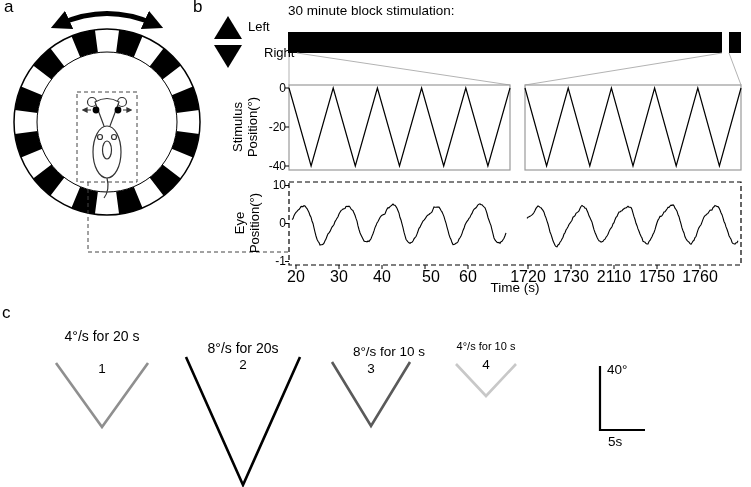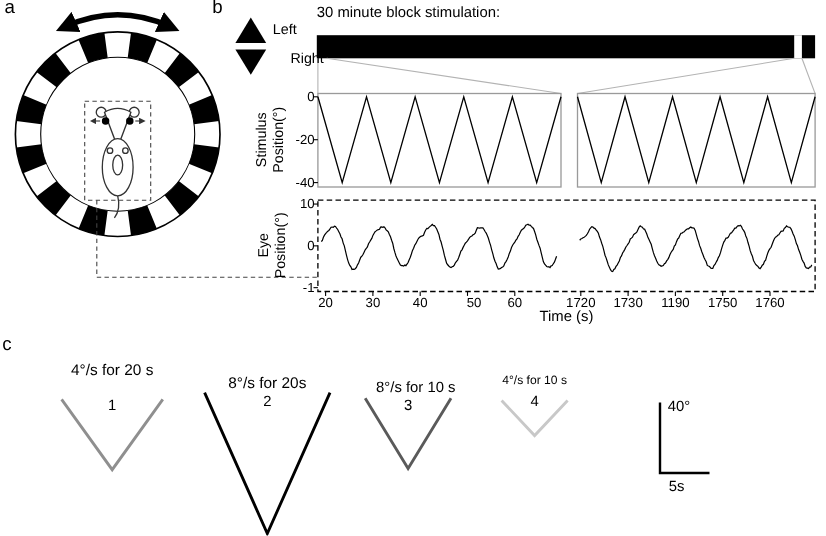--- a/index.html
+++ b/index.html
@@ -3,21 +3,21 @@
 <meta charset="utf-8">
 <style>
   html,body{margin:0;padding:0;background:#fff}
   .fig{position:relative;width:751px;height:487px;background:#fff;color:#000;
        font-family:"Liberation Sans",sans-serif;overflow:hidden}
   svg{position:absolute;left:0;top:0}
   .txt{position:absolute;font-size:13px;white-space:nowrap}
   .plabel{font-size:17px}
   .rot{position:absolute;transform:rotate(-90deg);text-align:center;font-size:13px;line-height:15px;white-space:nowrap}
   .tickr{position:absolute;width:26px;text-align:right;font-size:12px}
-  .tickc{position:absolute;text-align:center;font-size:12px;transform:translateX(-50%);white-space:nowrap}
+  .tickc{position:absolute;text-align:center;font-size:16px;transform:translateX(-50%);white-space:nowrap}
 </style>
 </head>
 <body>
 
 <div class="fig">
 
   <svg id="figure-canvas" width="751" height="487" viewBox="0 0 751 487">
       <defs>
         <marker id="arrBig" viewBox="0 0 10 10" refX="5" refY="5" markerWidth="4" markerHeight="4" orient="auto-start-reverse">
           <path d="M 0 0 L 10 5 L 0 10 z" fill="#000"></path>
@@ -123,29 +123,29 @@
   <div class="tickr" style="left:260px;top:254px">-1</div>
 
   <div class="tickc" style="left:296px;top:268px">20</div>
   <div class="tickc" style="left:339px;top:268px">30</div>
   <div class="tickc" style="left:382px;top:268px">40</div>
   <div class="tickc" style="left:431px;top:268px">50</div>
   <div class="tickc" style="left:468px;top:268px">60</div>
 
   <div class="tickc" style="left:528px;top:268px">1720</div>
   <div class="tickc" style="left:571px;top:268px">1730</div>
-  <div class="tickc" style="left:614px;top:268px">1190</div>
+  <div class="tickc" style="left:614px;top:268px">2110</div>
   <div class="tickc" style="left:657px;top:268px">1750</div>
   <div class="tickc" style="left:700px;top:268px">1760</div>
 
   <div class="tickc" style="left:515px;top:280px;font-size:13.5px">Time (s)</div>
 
   <div class="tickc" style="left:102px;top:328px;font-size:14px">4°/s for 20 s</div>
   <div class="tickc" style="left:243px;top:340px;font-size:14px">8°/s for 20s</div>
-  <div class="tickc" style="left:378px;top:344px;font-size:13.5px">8°/s for 10 s</div>
+  <div class="tickc" style="left:389px;top:344px;font-size:13.5px">8°/s for 10 s</div>
   <div class="tickc" style="left:486px;top:340px;font-size:11px">4°/s for 10 s</div>
 
   <div class="tickc" style="left:102px;top:361px;font-size:13.5px">1</div>
   <div class="tickc" style="left:243px;top:357px;font-size:13.5px">2</div>
   <div class="tickc" style="left:371px;top:361px;font-size:13.5px">3</div>
   <div class="tickc" style="left:486px;top:357px;font-size:13.5px">4</div>
 
   <div class="txt" style="left:607px;top:362px;font-size:13.5px">40°</div>
   <div class="txt" style="left:608px;top:434px;font-size:13.5px">5s</div>
 

